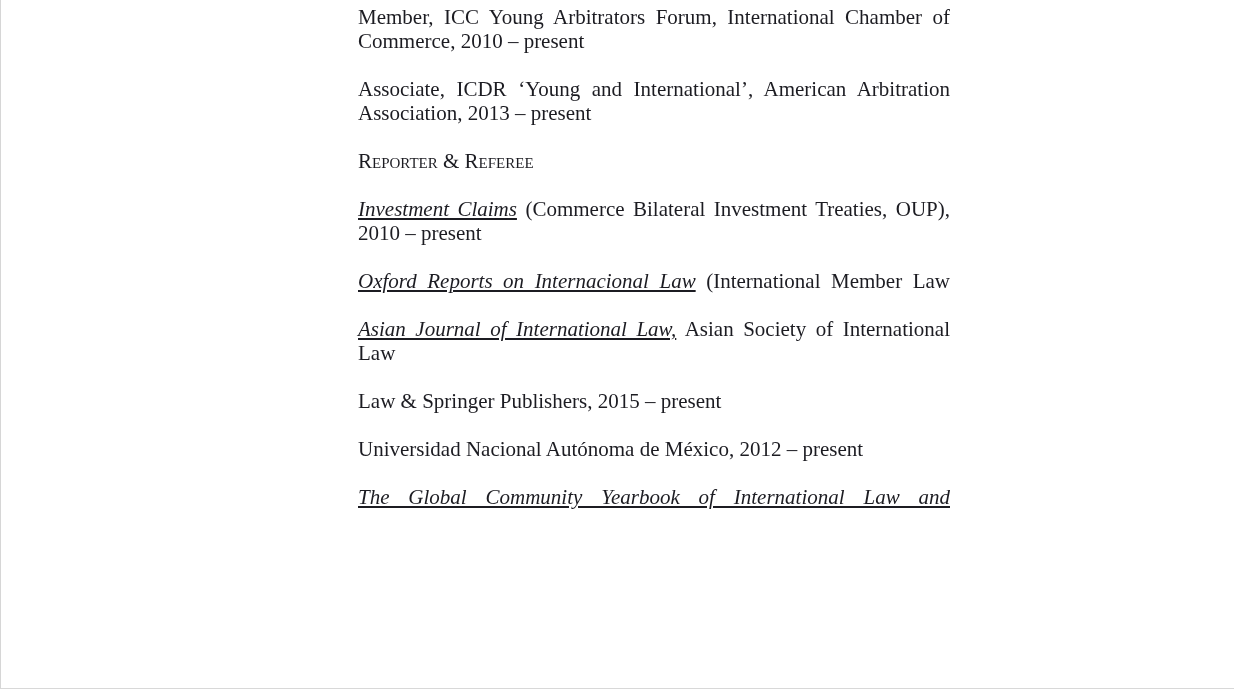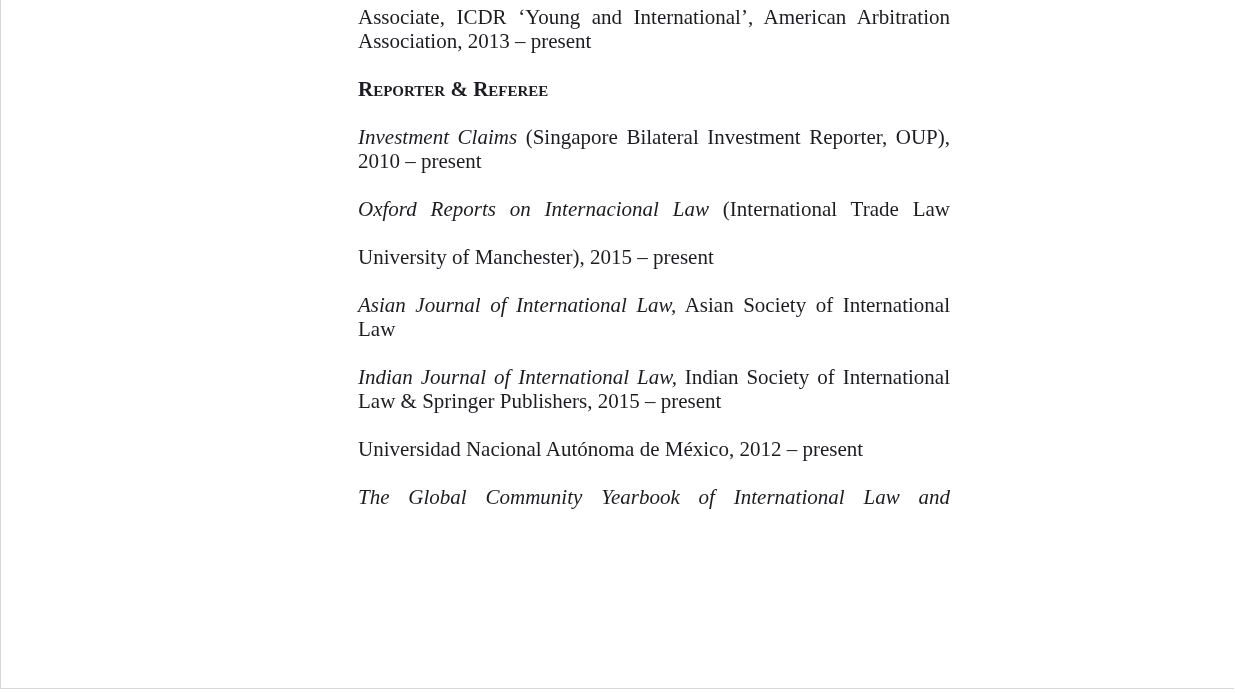--- a/index.html
+++ b/index.html
@@ -33,62 +33,64 @@
     top: 5px;
     width: 592px;
     font-family: "Liberation Serif", "DejaVu Serif", serif;
     font-size: 21px;
     line-height: 24px;
     color: #1c1c22;
   }
   .para { margin: 0 0 24px 0; }
   .heading {
     margin: 12px 0 24px 0;
-    font-weight: bold;
+    font-weight: normal;
     font-variant: small-caps;
   }
   .line {
     white-space: normal;
     text-align: left;
   }
   .line.just {
     text-align: justify;
     text-align-last: justify;
   }
-  .it { font-style: italic; }
+  .it { font-style: italic; text-decoration: underline; }
   .rm { font-style: normal; }
 </style>
 </head>
 <body>
 
 <div class="viewport">
   <div class="page">
     <div class="doc-content">
         <div class="para">
+          <div class="line just"><span class="rm">Member, ICC Young Arbitrators Forum, International Chamber of</span></div>
+          <div class="line"><span class="rm">Commerce, 2010 – present</span></div>
+        </div>
+        <div class="para">
           <div class="line just"><span class="rm">Associate, ICDR ‘Young and International’, American Arbitration</span></div>
           <div class="line"><span class="rm">Association, 2013 – present</span></div>
         </div>
         <div class="heading">
           <div class="line"><span class="rm">Reporter &amp; Referee</span></div>
         </div>
         <div class="para">
-          <div class="line just"><span class="it">Investment Claims</span><span class="rm"> (Singapore Bilateral Investment Reporter, OUP),</span></div>
+          <div class="line just"><span class="it">Investment Claims</span><span class="rm"> (Commerce Bilateral Investment Treaties, OUP),</span></div>
           <div class="line"><span class="rm">2010 – present</span></div>
         </div>
         <div class="para">
-          <div class="line just"><span class="it">Oxford Reports on Internacional Law</span><span class="rm"> (International Trade Law</span></div>
+          <div class="line just"><span class="it">Oxford Reports on Internacional Law</span><span class="rm"> (International Member Law</span></div>
         </div>
         <div class="para">
-          <div class="line"><span class="rm">University of Manchester), 2015 – present</span></div>
         </div>
         <div class="para">
           <div class="line just"><span class="it">Asian Journal of International Law,</span><span class="rm"> Asian Society of International Law</span></div>
         </div>
         <div class="para">
-          <div class="line just"><span class="it">Indian Journal of International Law,</span><span class="rm"> Indian Society of International</span></div>
           <div class="line"><span class="rm">Law &amp; Springer Publishers, 2015 – present</span></div>
         </div>
         <div class="para">
           <div class="line"><span class="rm">Universidad Nacional Autónoma de México, 2012 – present</span></div>
         </div>
         <div class="para">
           <div class="line just"><span class="it">The Global Community Yearbook of International Law and</span></div>
         </div>
       </div>
   </div>

